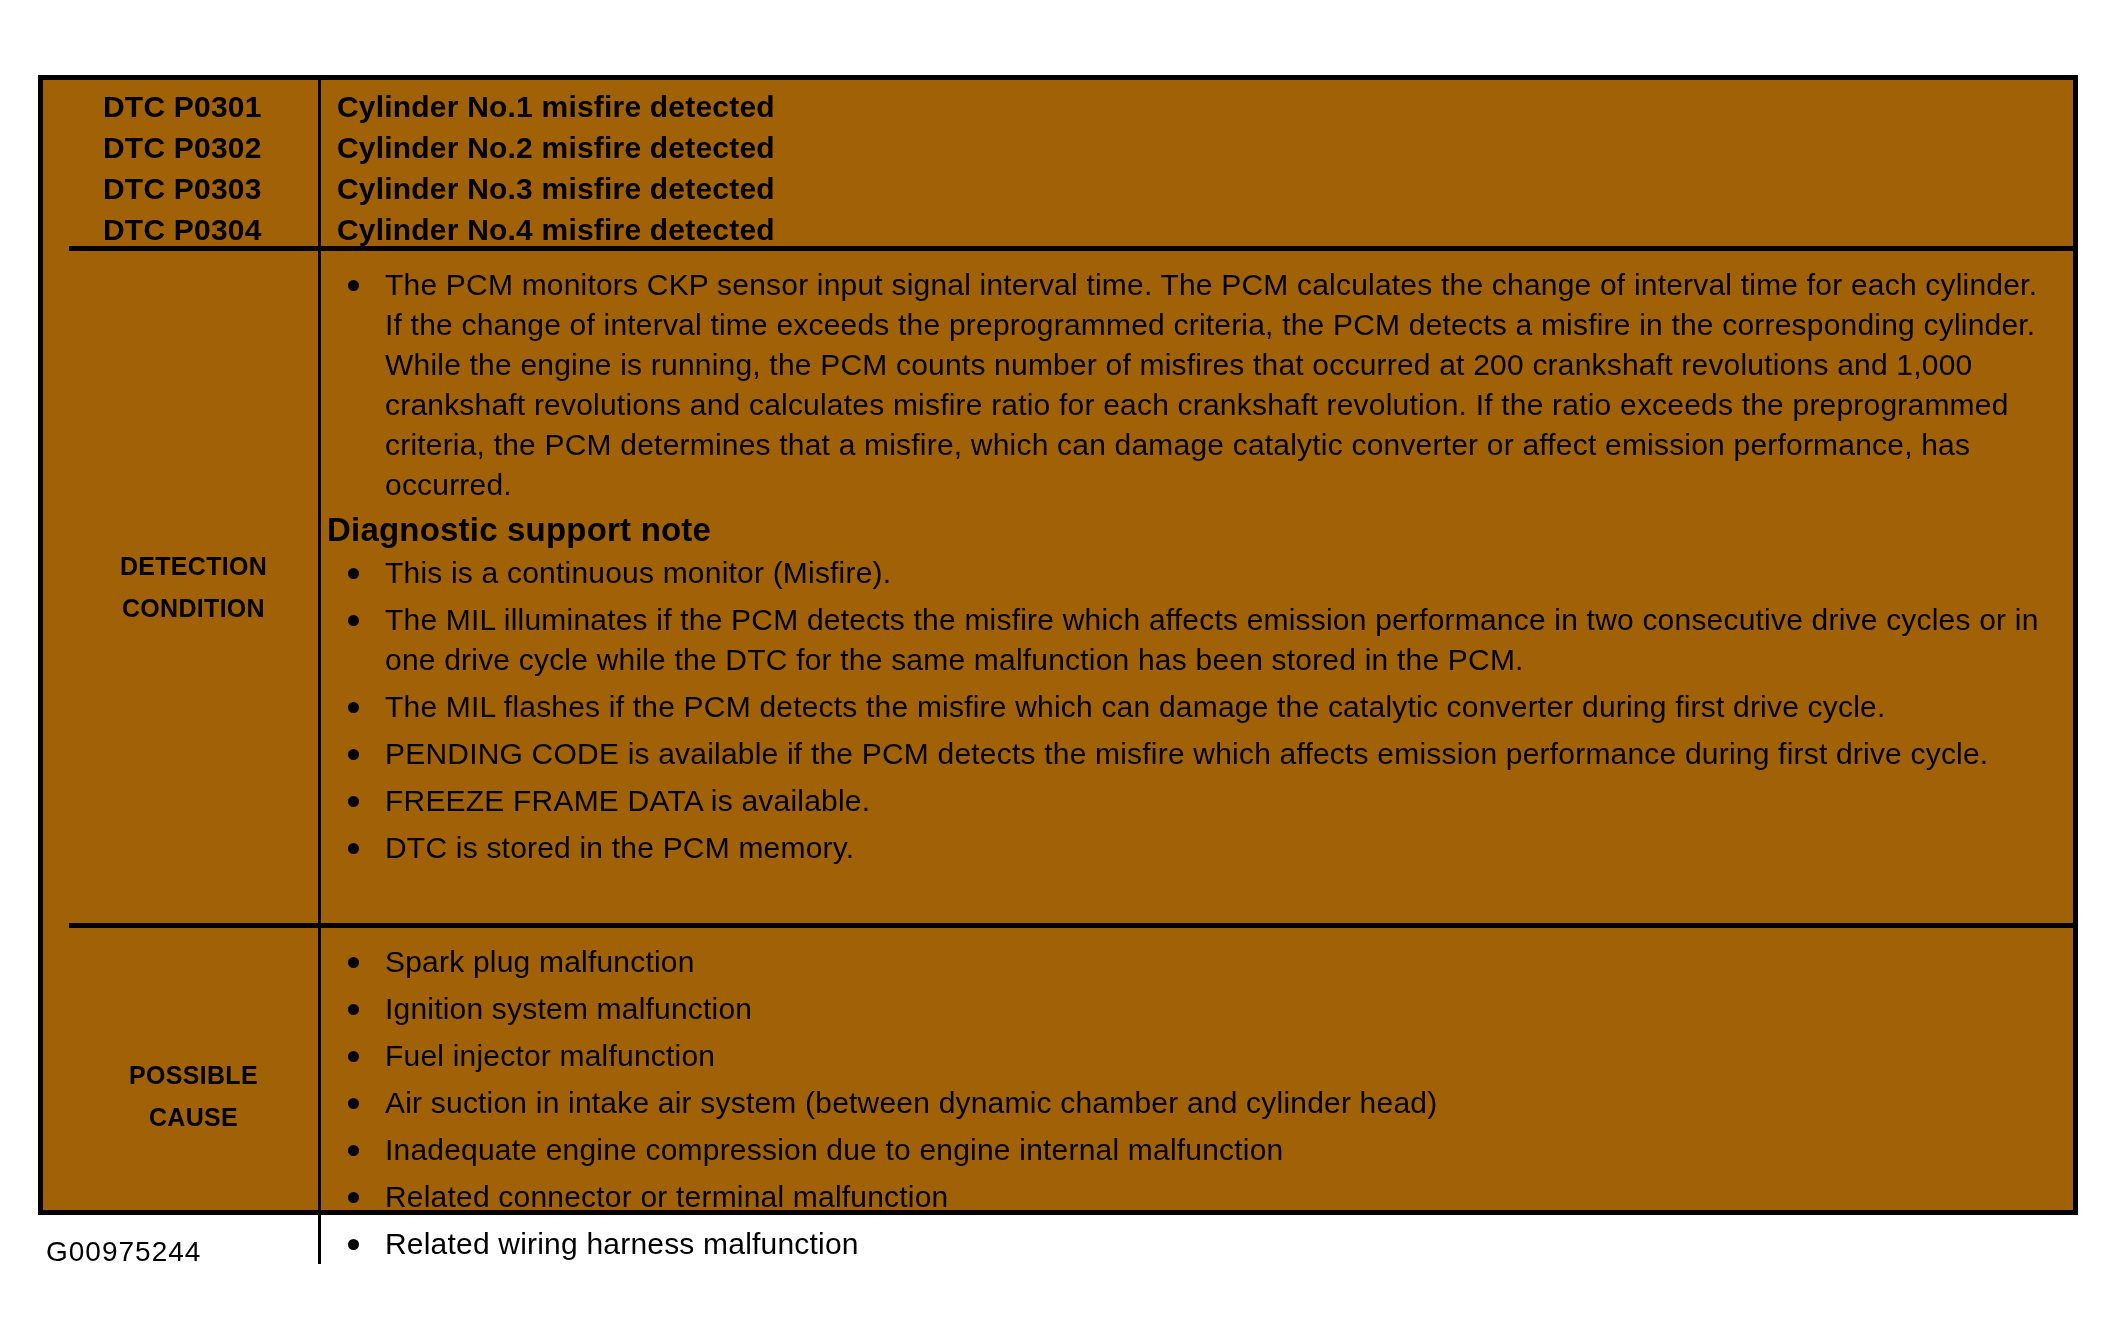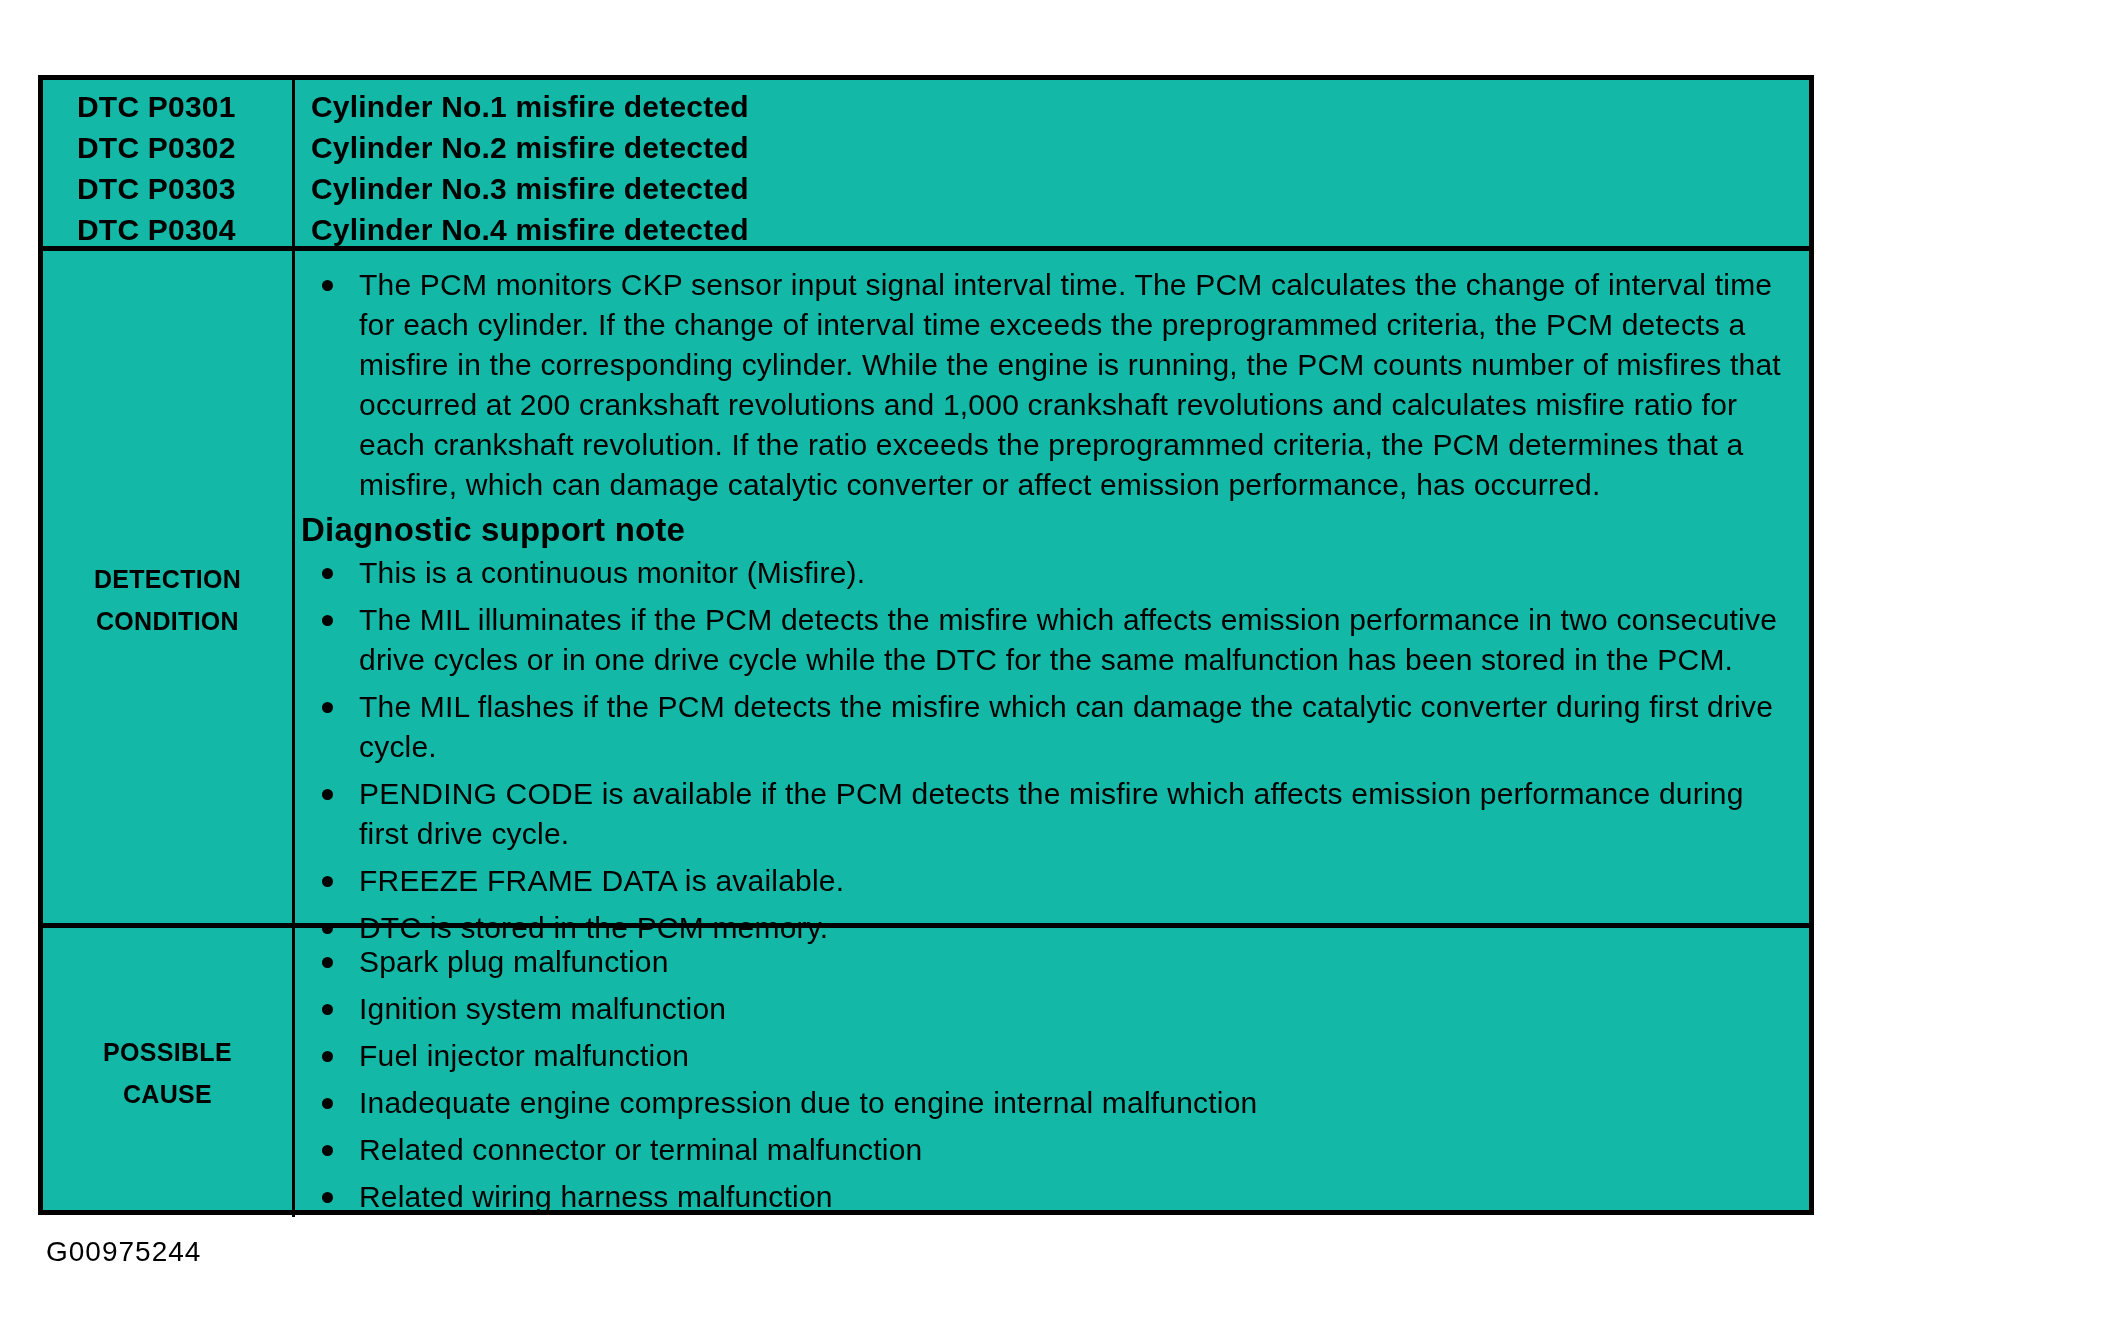--- a/index.html
+++ b/index.html
@@ -3,22 +3,22 @@
 <meta charset="utf-8">
 <style>
   html,body{margin:0;padding:0;}
   body{
     width:2116px;height:1329px;background:#ffffff;color:#000;
     font-family:"Liberation Sans", sans-serif;
     position:relative;overflow:hidden;
     -webkit-font-smoothing:antialiased;
   }
   .doc-table{
-    position:absolute;left:38px;top:75px;width:1776px;
-    border:5px solid #000;box-sizing:border-box;background:#14b8a6;
+    position:absolute;left:38px;top:75px;width:2040px;
+    border:5px solid #000;box-sizing:border-box;background:#a16207;padding-left:26px;
   }
   .t-row{display:grid;grid-template-columns:252px 1fr;}
   .t-row.bordered{border-bottom:5px solid #000;}
   .cell{box-sizing:border-box;}
   .col-label{border-right:3px solid #000;}
   
   .row-codes{height:166px;}
   .codes-col{padding:6px 0 0 34px;}
   .codes-col .code-line,
   .codes-desc .desc-line{
@@ -151,20 +151,26 @@
       <div class="li">
         <div class="bullet-box">
             <span class="bullet-dot"></span>
           </div>
         <div class="li-text">Fuel injector malfunction</div>
       </div>
       <div class="li">
         <div class="bullet-box">
             <span class="bullet-dot"></span>
           </div>
+        <div class="li-text">Air suction in intake air system (between dynamic chamber and cylinder head)</div>
+      </div>
+      <div class="li">
+        <div class="bullet-box">
+            <span class="bullet-dot"></span>
+          </div>
         <div class="li-text">Inadequate engine compression due to engine internal malfunction</div>
       </div>
       <div class="li">
         <div class="bullet-box">
             <span class="bullet-dot"></span>
           </div>
         <div class="li-text">Related connector or terminal malfunction</div>
       </div>
       <div class="li">
         <div class="bullet-box">

